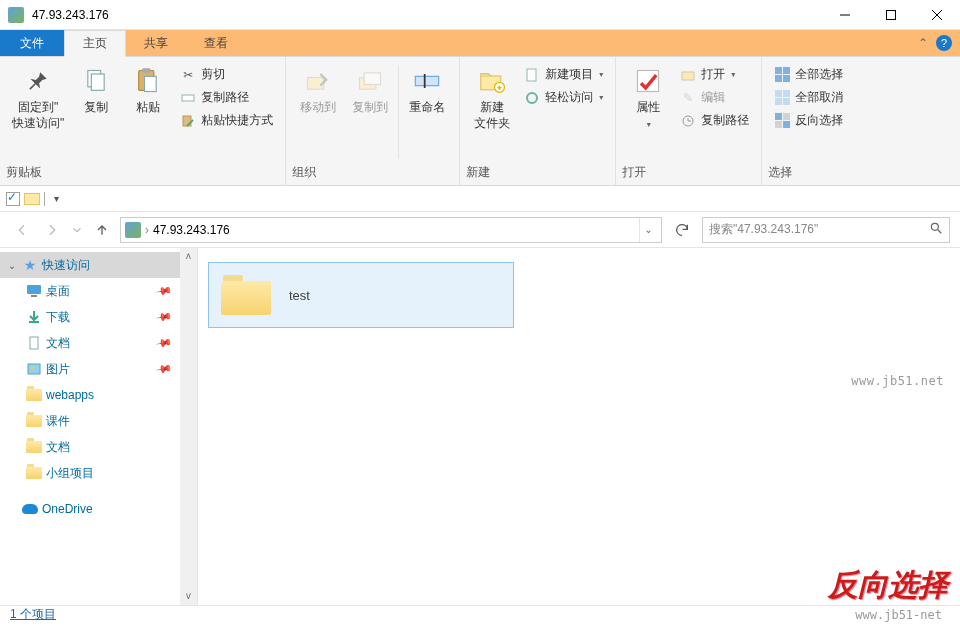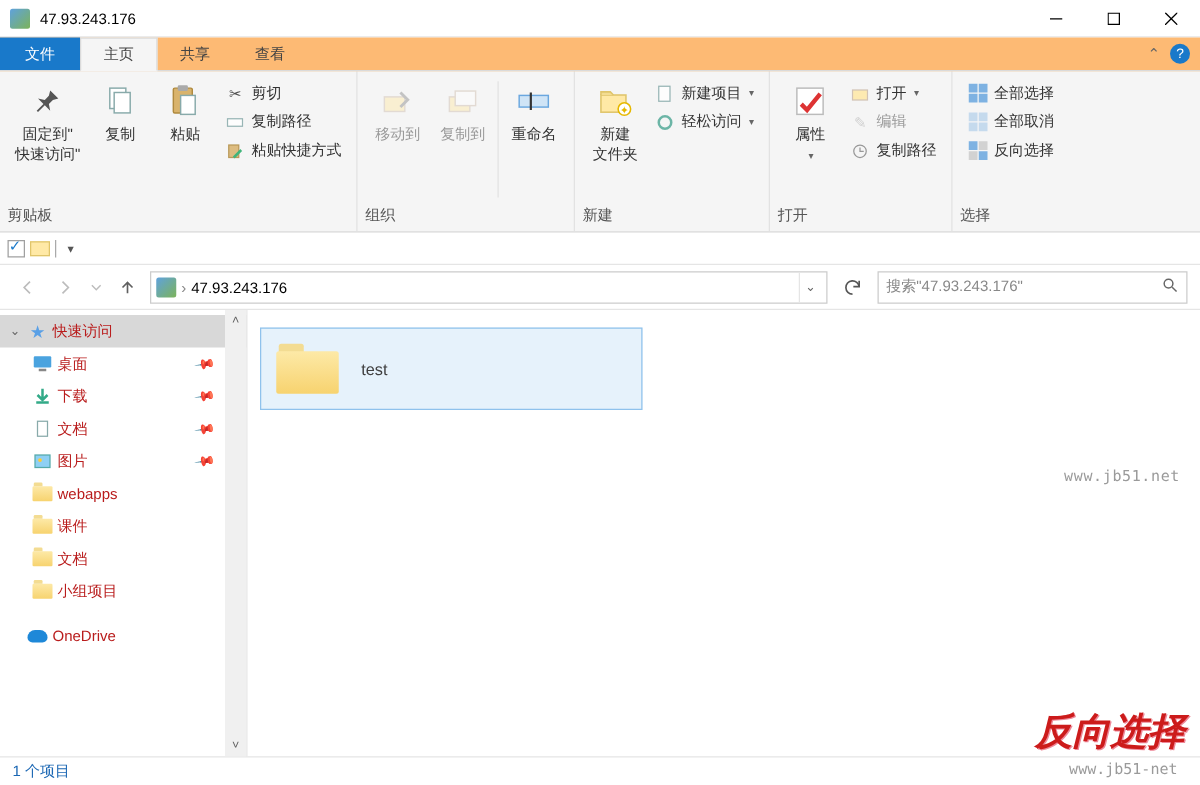--- a/index.html
+++ b/index.html
@@ -62,36 +62,36 @@
 .search .sicon { margin-left: auto; color: #666; }
 
 
 .main { display: flex; height: 357px; }
 .sidebar { width: 198px; border-right: 1px solid #e5e5e5; position: relative; }
 .tree { font-size: 12px; padding-top: 4px; }
 .tree-row { display: flex; align-items: center; height: 26px; padding-left: 6px; gap: 4px; }
 .tree-row.sel { background: #d8d8d8; }
 .tw { width: 12px; text-align: center; color: #666; font-size: 10px; }
 .ticon { width: 16px; height: 16px; display: flex; align-items: center; justify-content: center; }
-.tlabel { color: #b91c1c; }
+.tlabel { color: #0369a1; }
 .pin { margin-left: auto; margin-right: 26px; color: #7b7b7b; font-size: 11px; transform: rotate(35deg); }
 .sub { padding-left: 26px; }
 .vscroll { position: absolute; right: 0; top: 0; width: 17px; height: 100%; background: #f0f0f0; display: flex; flex-direction: column; align-items: center; }
 .vscroll .ar { height: 17px; width: 100%; display: flex; align-items: center; justify-content: center; color: #606060; font-size: 10px; }
 .vscroll .track { flex: 1; }
 
 .content { flex: 1; position: relative; padding: 14px 10px; }
 .item { width: 306px; height: 66px; border: 1px solid #8fc2ec; background: #e6f2fb; position: absolute; left: 10px; top: 14px; display: flex; align-items: center; padding: 0 12px; gap: 18px; }
 .foldicon { width: 50px; height: 40px; position: relative; }
 .foldicon::before { content: ""; position: absolute; top: 0; left: 2px; width: 20px; height: 8px; background: #f3dc92; border-radius: 2px 2px 0 0; }
 .foldicon::after { content: ""; position: absolute; top: 6px; left: 0; right: 0; bottom: 0; background: linear-gradient(#fde9a7,#f7d36f); border-radius: 2px; }
 .itemlabel { font-size: 13px; color: #404040; }
 
 
-.status { height: 23px; border-top: 1px solid #e5e5e5; display: flex; align-items: center; padding: 0 10px; font-size: 12px; color: #1a66b3; }
+.status { height: 23px; border-top: 1px solid #e5e5e5; display: flex; align-items: flex-start; padding: 0 10px; font-size: 12px; color: #1a66b3; text-decoration: underline; }
 
 
 .wm1 { position: absolute; right: 16px; top: 374px; font-size: 12px; color: #9a9a9a; font-family: monospace; letter-spacing: 0.5px; }
 .wm2 { position: absolute; right: 12px; bottom: 22px; font-family: "KaiTi","STKaiti",serif; font-size: 30px; color: #cc1b1b; font-style: italic; font-weight: bold; text-shadow: 1px 1px 0 #e89; }
 .wm3 { position: absolute; right: 18px; bottom: 6px; font-size: 12px; color: #9a9a9a; font-family: monospace; }
 
 
 .fsmall { width: 16px; height: 12px; background: linear-gradient(#fde9a7,#f7d36f); border-radius: 1px; position: relative; }
 .fsmall::before { content:""; position:absolute; top:-3px; left:1px; width:7px; height:3px; background:#f3dc92; border-radius:1px 1px 0 0; }
 .star { color:#5aa0e6; font-size:14px; }

